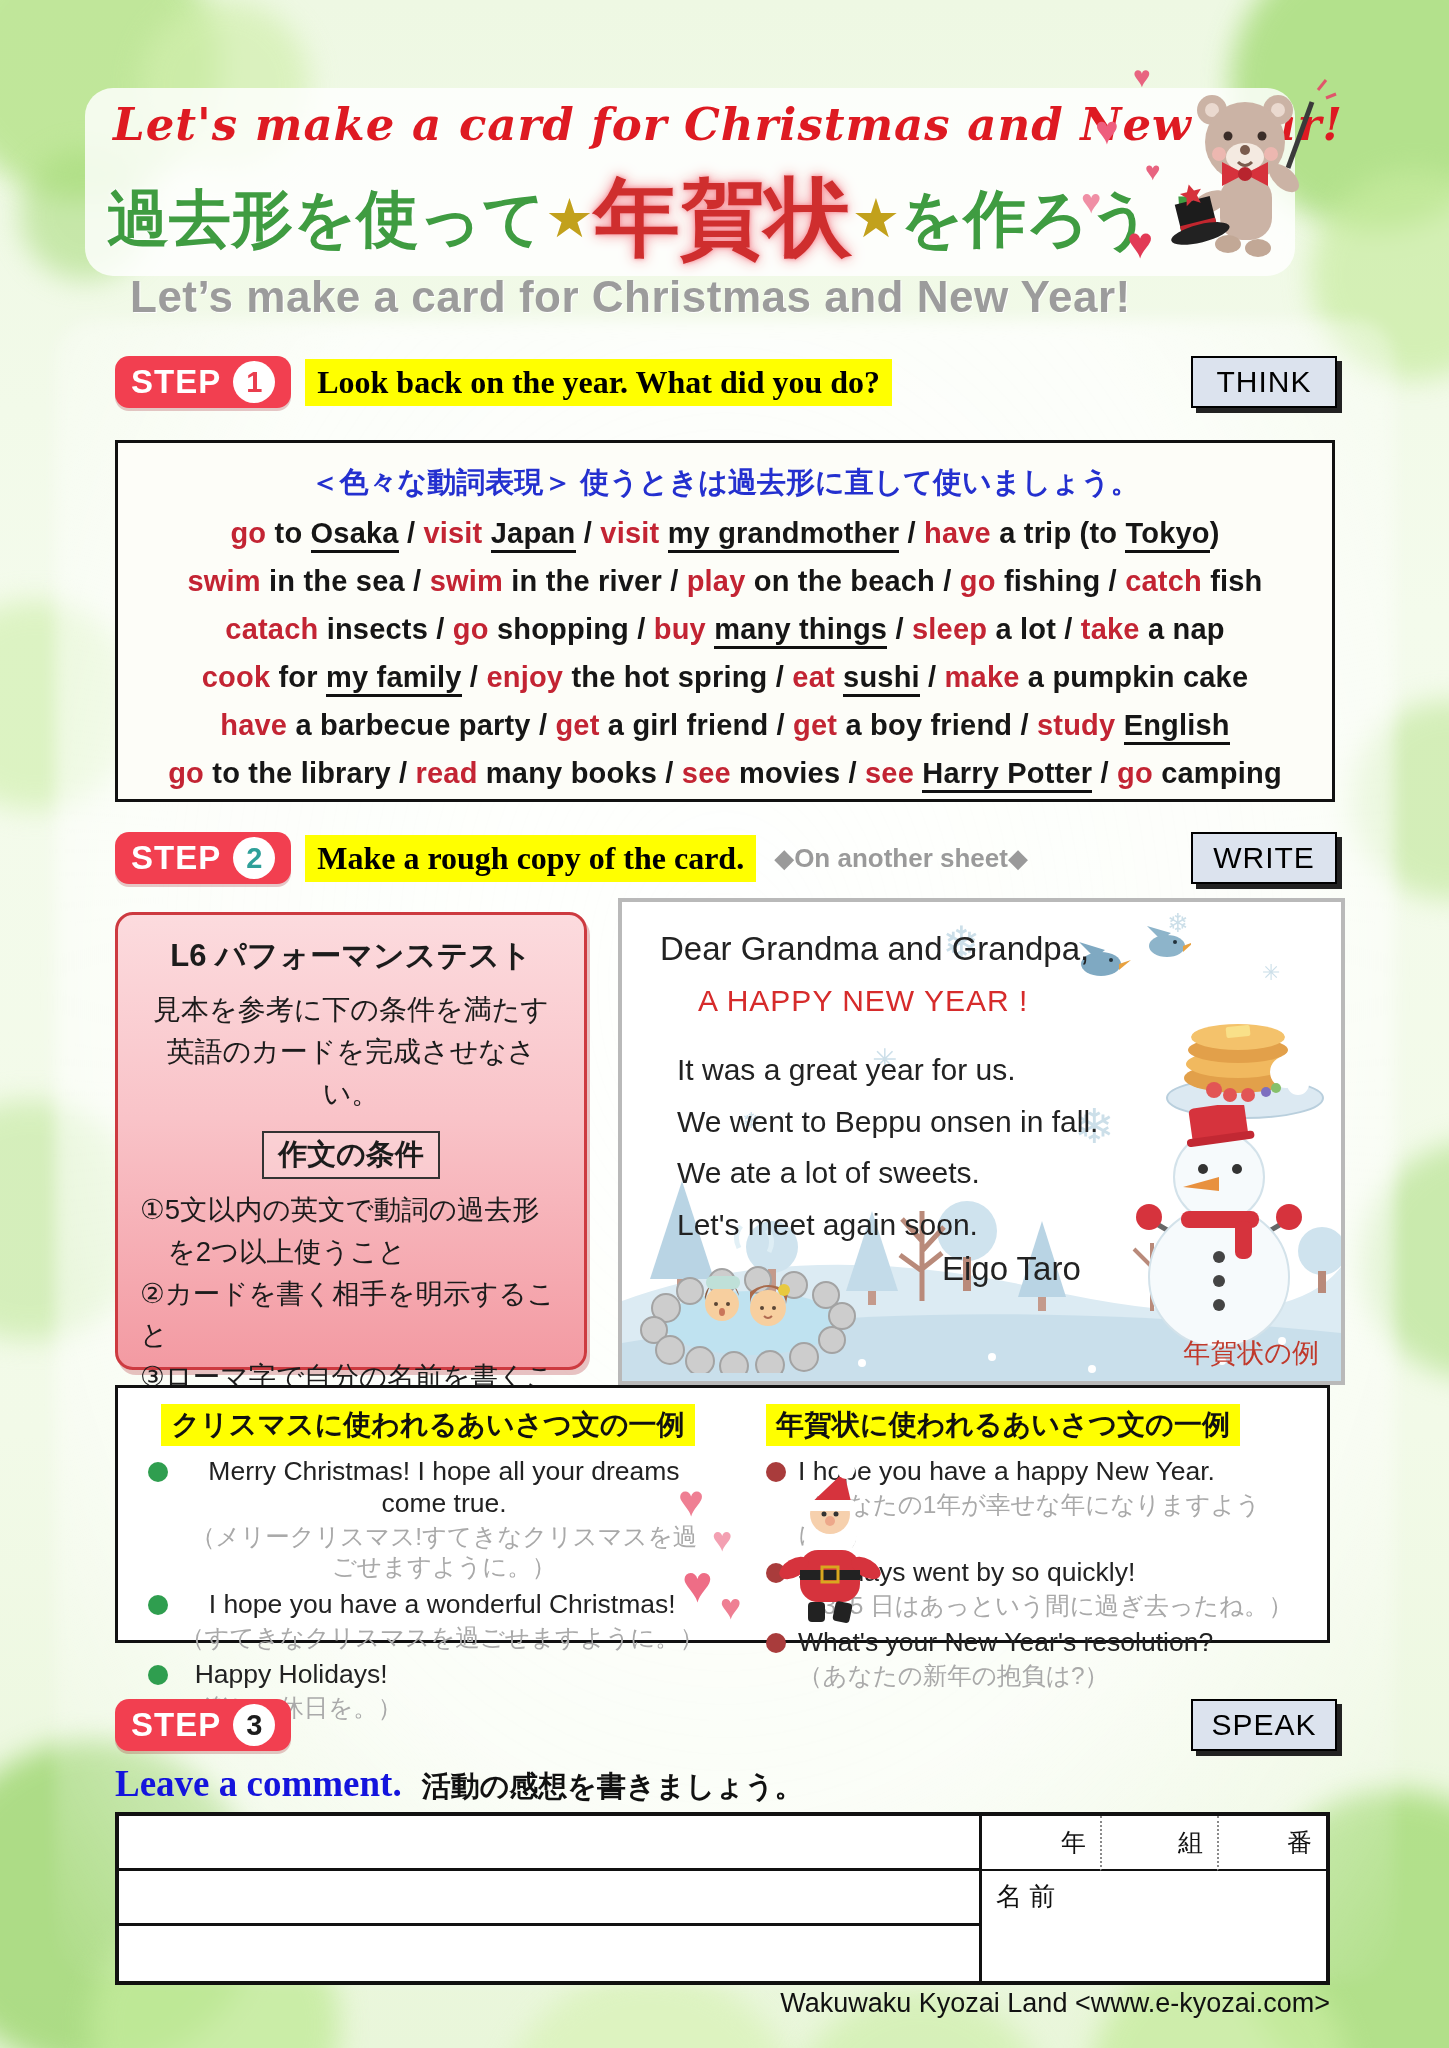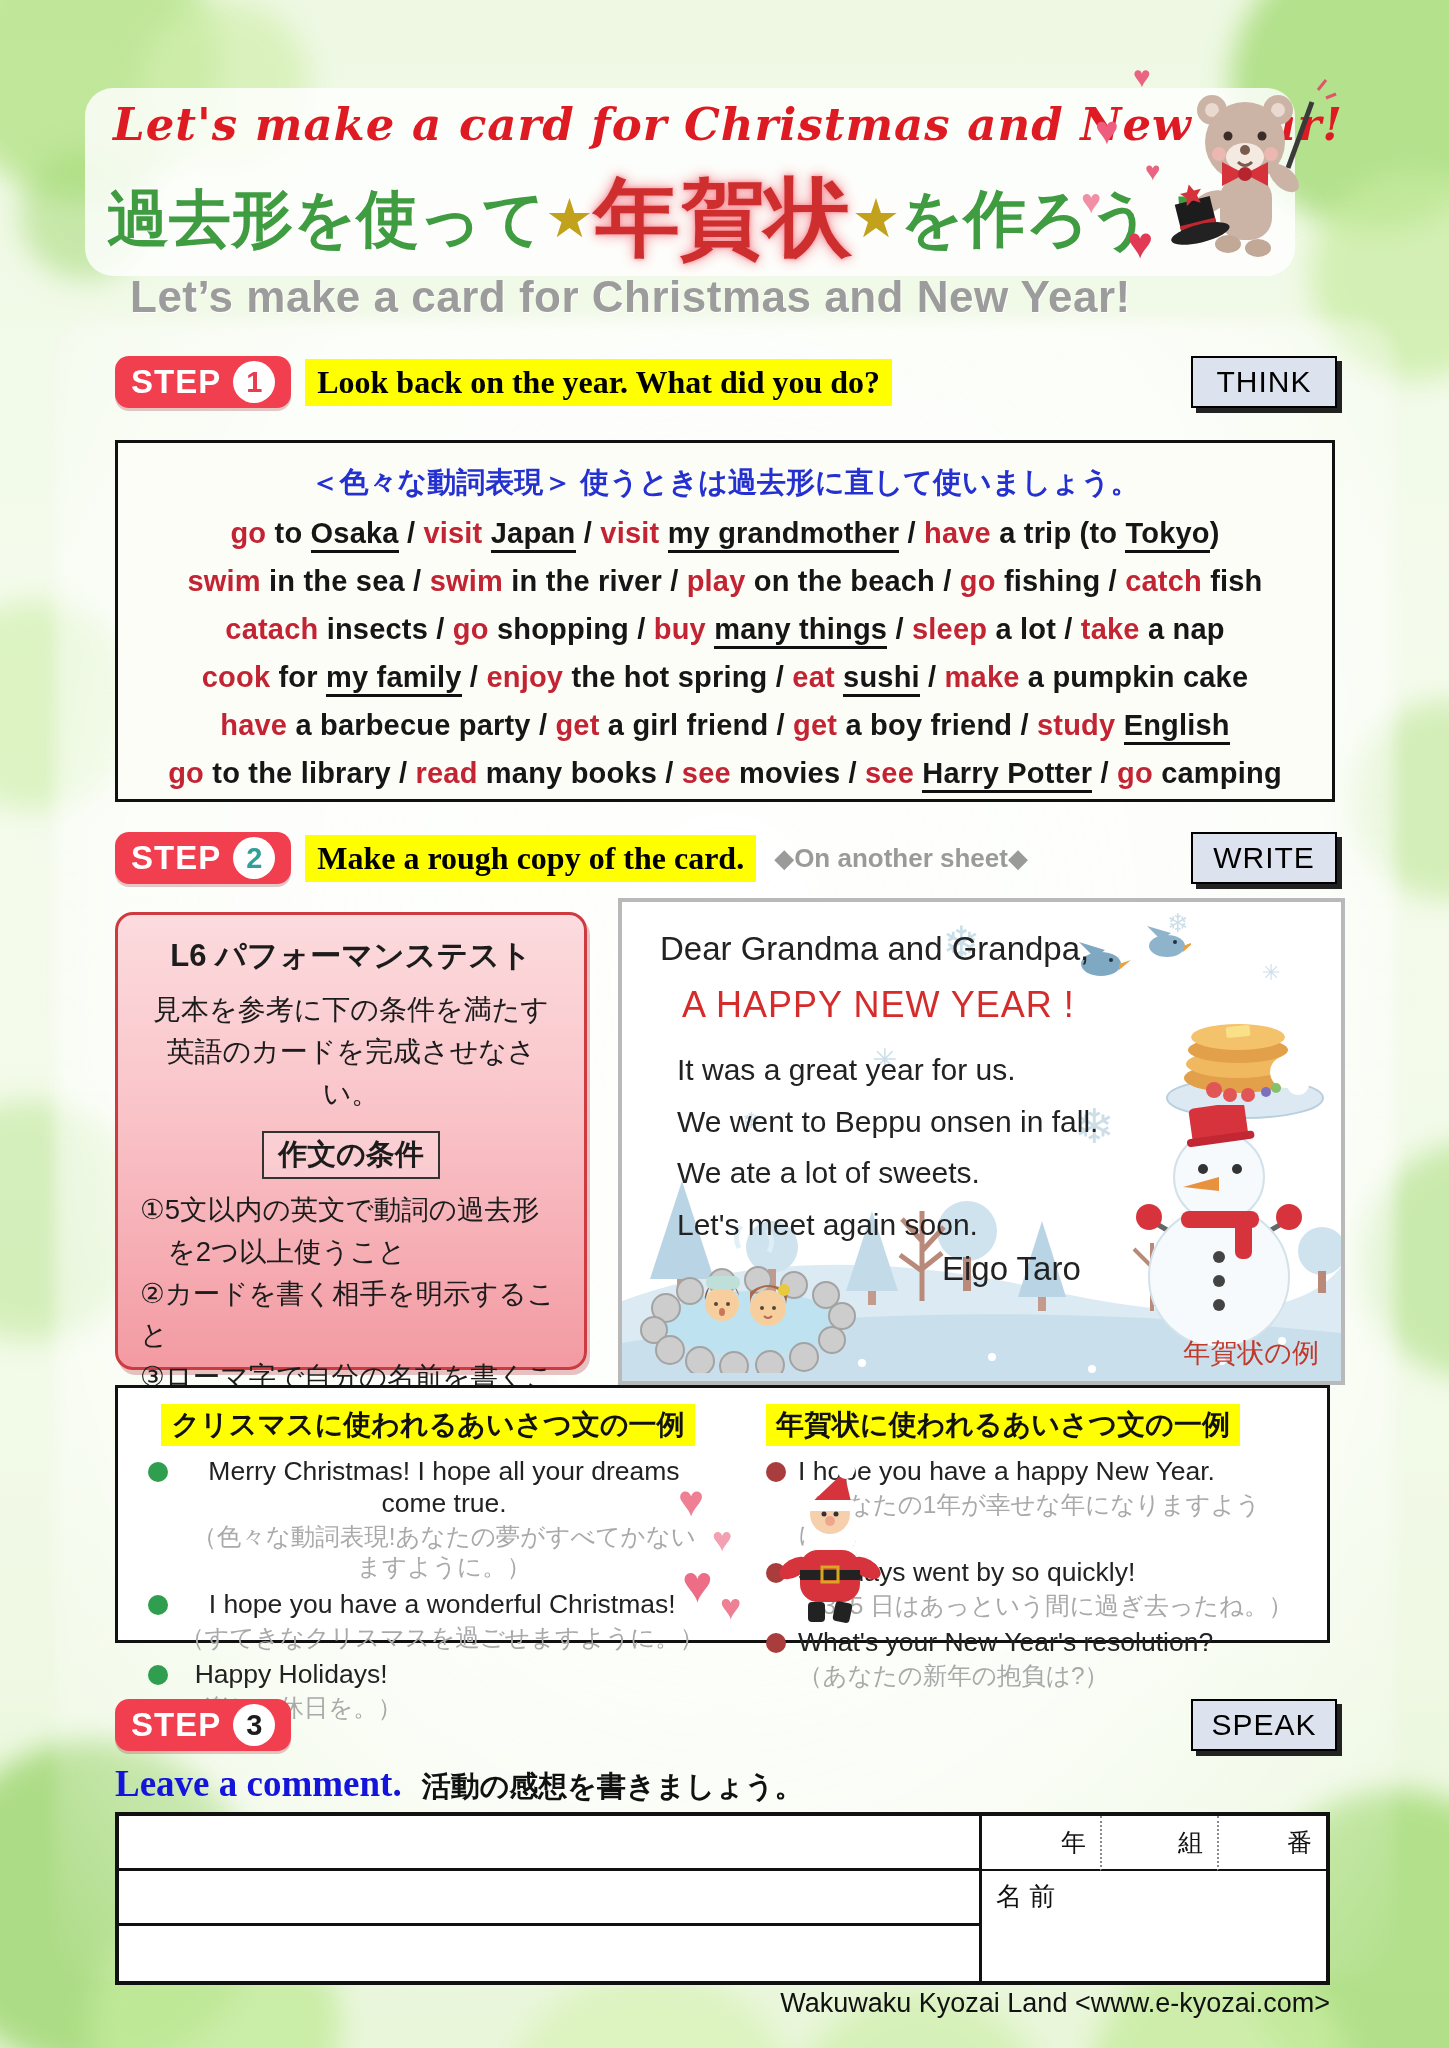--- a/index.html
+++ b/index.html
@@ -58,21 +58,21 @@
   .pb-desc{text-align:center;font-size:28px;line-height:1.5;}
   .pb-cond-title{display:block;margin:16px auto 10px;width:max-content;border:2px solid #333;
     padding:2px 14px;font-size:29px;font-weight:bold;background:rgba(255,255,255,.25);}
   .pb-line{font-size:27.5px;line-height:1.52;text-align:left;}
 
   
   .cardex{position:absolute;left:618px;top:898px;width:727px;height:487px;box-sizing:border-box;
     background:#fff;border:4px solid #b9b9b9;overflow:hidden;}
   .cardex .flake{position:absolute;color:#ccdfe9;z-index:1;}
   .card-dear{position:absolute;left:38px;top:28px;font-size:33px;color:#222;z-index:3;}
-  .card-greet{position:absolute;left:60px;top:82px;font-size:36px;color:#d62b2b;z-index:3;letter-spacing:1px;}
+  .card-greet{position:absolute;left:76px;top:82px;font-size:30px;color:#d62b2b;z-index:3;letter-spacing:1px;}
   .card-lines{position:absolute;left:55px;top:142px;font-size:30px;color:#222;line-height:1.72;z-index:3;}
   .card-sign{position:absolute;left:320px;top:348px;font-size:33px;color:#222;z-index:3;}
   .card-caption{position:absolute;right:22px;bottom:10px;font-size:27px;color:#c0392b;z-index:4;}
   .scene{position:absolute;left:0;bottom:0;z-index:0;}
   .svg-abs{position:absolute;z-index:2;}
 
   
   .greetbox{position:absolute;left:115px;top:1385px;width:1215px;height:258px;box-sizing:border-box;
     background:#fff;border:3px solid #111;padding:16px 28px;}
   .g-col{position:absolute;top:16px;width:560px;}
@@ -353,21 +353,21 @@
   </div>
 
   <div class="greetbox">
     <div class="g-col left">
       <div class="g-head">クリスマスに使われるあいさつ文の一例</div>
       <div>
           <div class="g-item">
             <span class="g-bullet bg-green"></span>
             <div>
               <div class="g-en">Merry Christmas! I hope all your dreams come true.</div>
-              <div class="g-jp">（色々な動詞表現!あなたの夢がすべてかないますように。）</div>
+              <div class="g-jp">（メリークリスマス!すてきなクリスマスを過ごせますように。）</div>
             </div>
           </div>
           <div class="g-item">
             <span class="g-bullet bg-green"></span>
             <div>
               <div class="g-en">I hope you have a wonderful Christmas!</div>
               <div class="g-jp">（すてきなクリスマスを過ごせますように。）</div>
             </div>
           </div>
           <div class="g-item">

